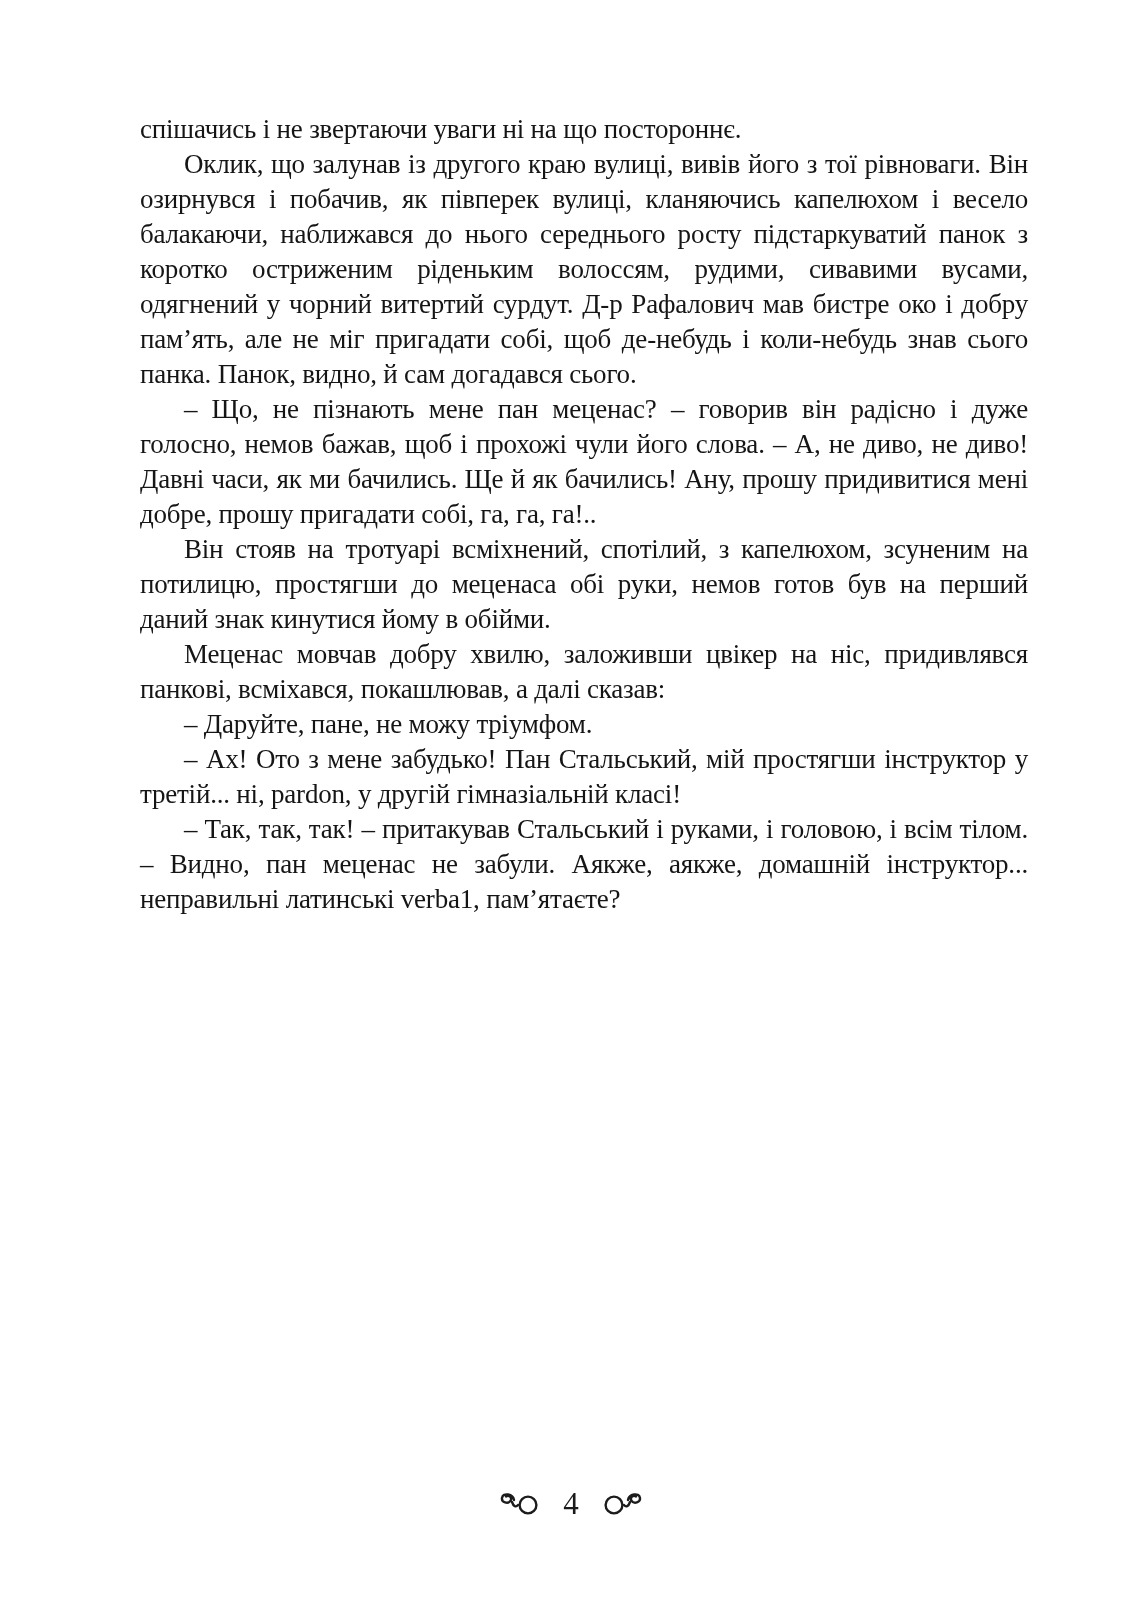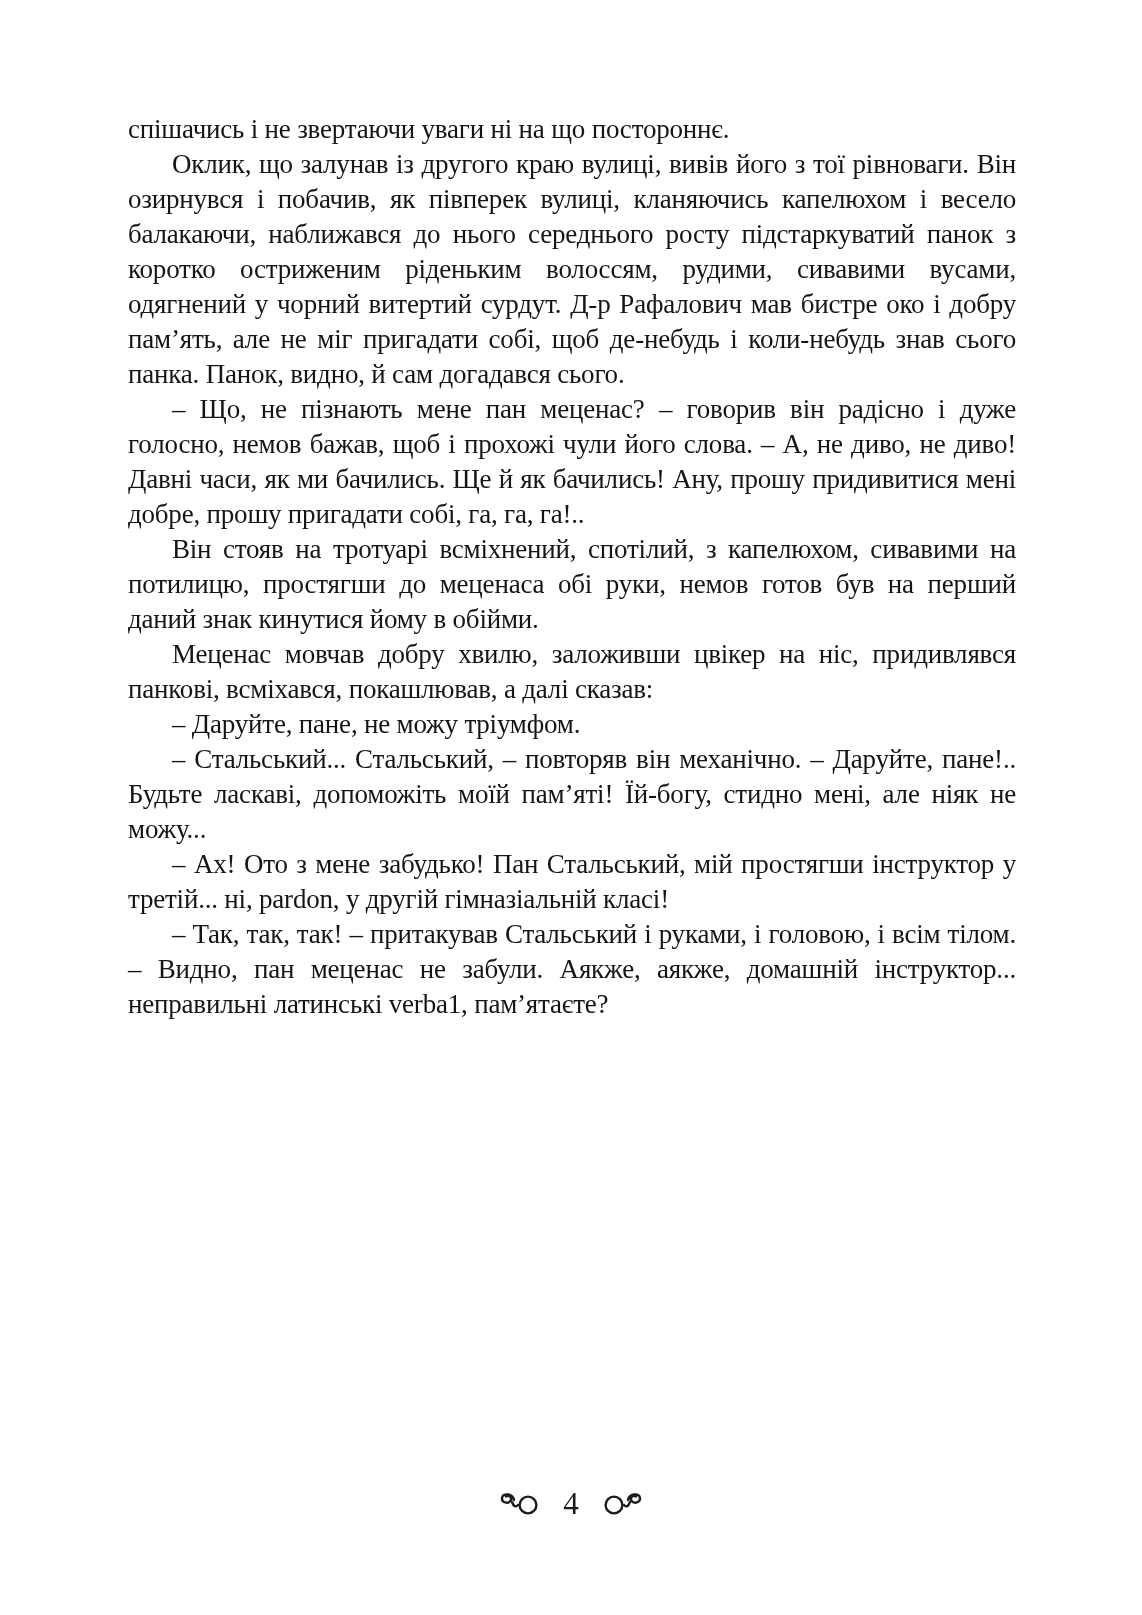--- a/index.html
+++ b/index.html
@@ -12,21 +12,21 @@
     width: 1142px;
     height: 1615px;
     margin: 0 auto;
     background: #ffffff;
     color: #151515;
     font-family: "Liberation Serif", "DejaVu Serif", serif;
     overflow: hidden;
   }
   .text-block {
     position: absolute;
-    left: 128px;
+    left: 140px;
     top: 112px;
     width: 888px;
     text-align: justify;
     font-size: 27px;
     line-height: 35px;
     letter-spacing: -0.2px;
   }
   .para {
     margin: 0;
     text-indent: 44px;
@@ -59,24 +59,23 @@
 </style>
 </head>
 <body>
 
 <div class="page">
 
   <main class="text-block">
     <p class="para no-indent">спішачись і не звертаючи уваги ні на що постороннє.</p>
     <p class="para">Оклик, що залунав із другого краю вулиці, вивів його з тої рівноваги. Він озирнувся і побачив, як півперек вулиці, кланяючись капелюхом і весело балакаючи, наближався до нього середнього росту підстаркуватий панок з коротко остриженим ріденьким волоссям, рудими, сивавими вусами, одягнений у чорний витертий сурдут. Д-р Рафалович мав бистре око і добру пам’ять, але не міг пригадати собі, щоб де-небудь і коли-небудь знав сього панка. Панок, видно, й сам догадався сього.</p>
     <p class="para">– Що, не пізнають мене пан меценас? – говорив він радісно і дуже голосно, немов бажав, щоб і прохожі чули його слова. – А, не диво, не диво! Давні часи, як ми бачились. Ще й як бачились! Ану, прошу придивитися мені добре, прошу пригадати собі, га, га, га!..</p>
-    <p class="para">Він стояв на тротуарі всміхнений, спотілий, з капелюхом, сивавими на потилицю, простягши до меценаса обі руки, немов готов був на перший даний знак кинутися йому в обійми.</p>
+    <p class="para">Він стояв на тротуарі всміхнений, спотілий, з капелюхом, зсуненим на потилицю, простягши до меценаса обі руки, немов готов був на перший даний знак кинутися йому в обійми.</p>
     <p class="para">Меценас мовчав добру хвилю, заложивши цвікер на ніс, придивлявся панкові, всміхався, покашлював, а далі сказав:</p>
     <p class="para">– Даруйте, пане, не можу тріумфом.</p>
-    <p class="para">– Стальський... Стальський, – повторяв він механічно. – Даруйте, пане!.. Будьте ласкаві, допоможіть моїй пам’яті! Їй-богу, стидно мені, але ніяк не можу...</p>
     <p class="para">– Ах! Ото з мене забудько! Пан Стальський, мій простягши інструктор у третій... ні, pardon, у другій гімназіальній класі!</p>
     <p class="para">– Так, так, так! – притакував Стальський і руками, і головою, і всім тілом. – Видно, пан меценас не забули. Аякже, аякже, домашній інструктор... неправильні латинські verba1, пам’ятаєте?</p>
   </main>
 
   <footer class="page-footer">
     <span class="fleuron">
       <svg width="42" height="26" viewBox="0 0 42 26" xmlns="http://www.w3.org/2000/svg">
         <g stroke="#1c1c1c" stroke-width="2.4" fill="none" stroke-linecap="round">
           <path d="M17 9 C16 3, 6 1, 5 7 C4.4 11.4, 11 13.6, 13.6 9.6 C15.4 6.8, 12 3.4, 9 5.4"></path>
           <path d="M15 11 C16.5 15.5, 19 16.5, 21 14"></path>

